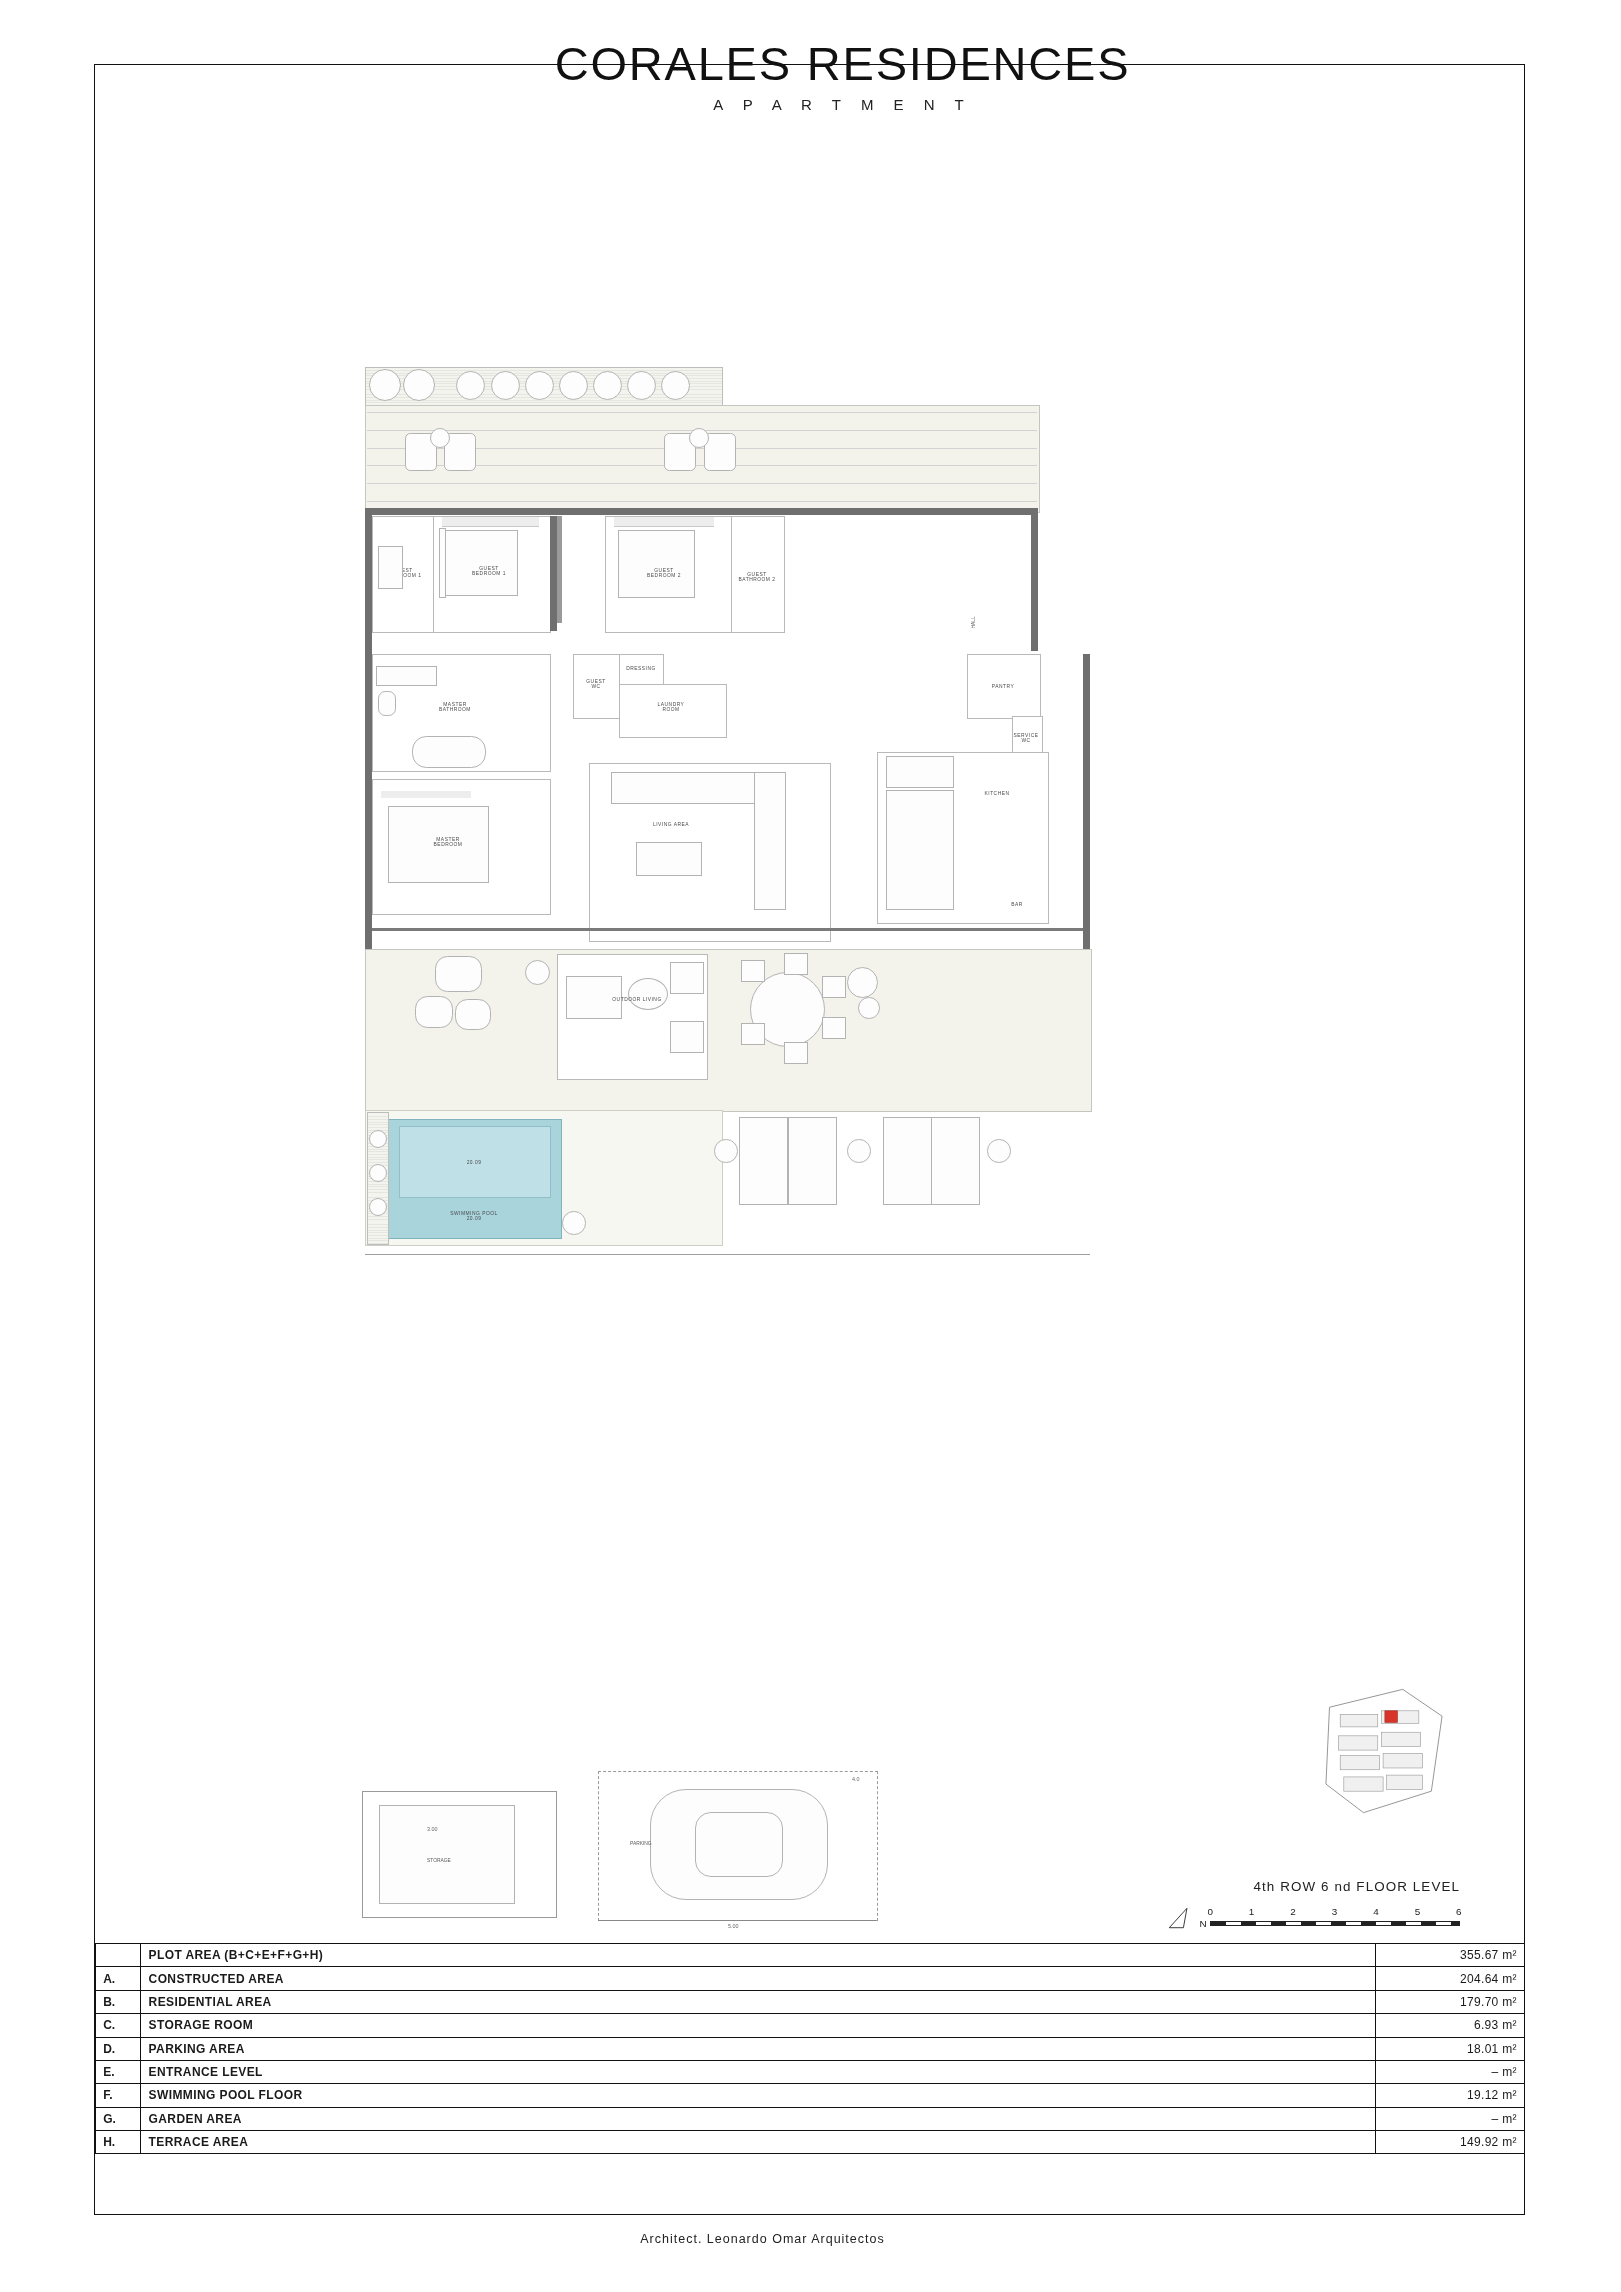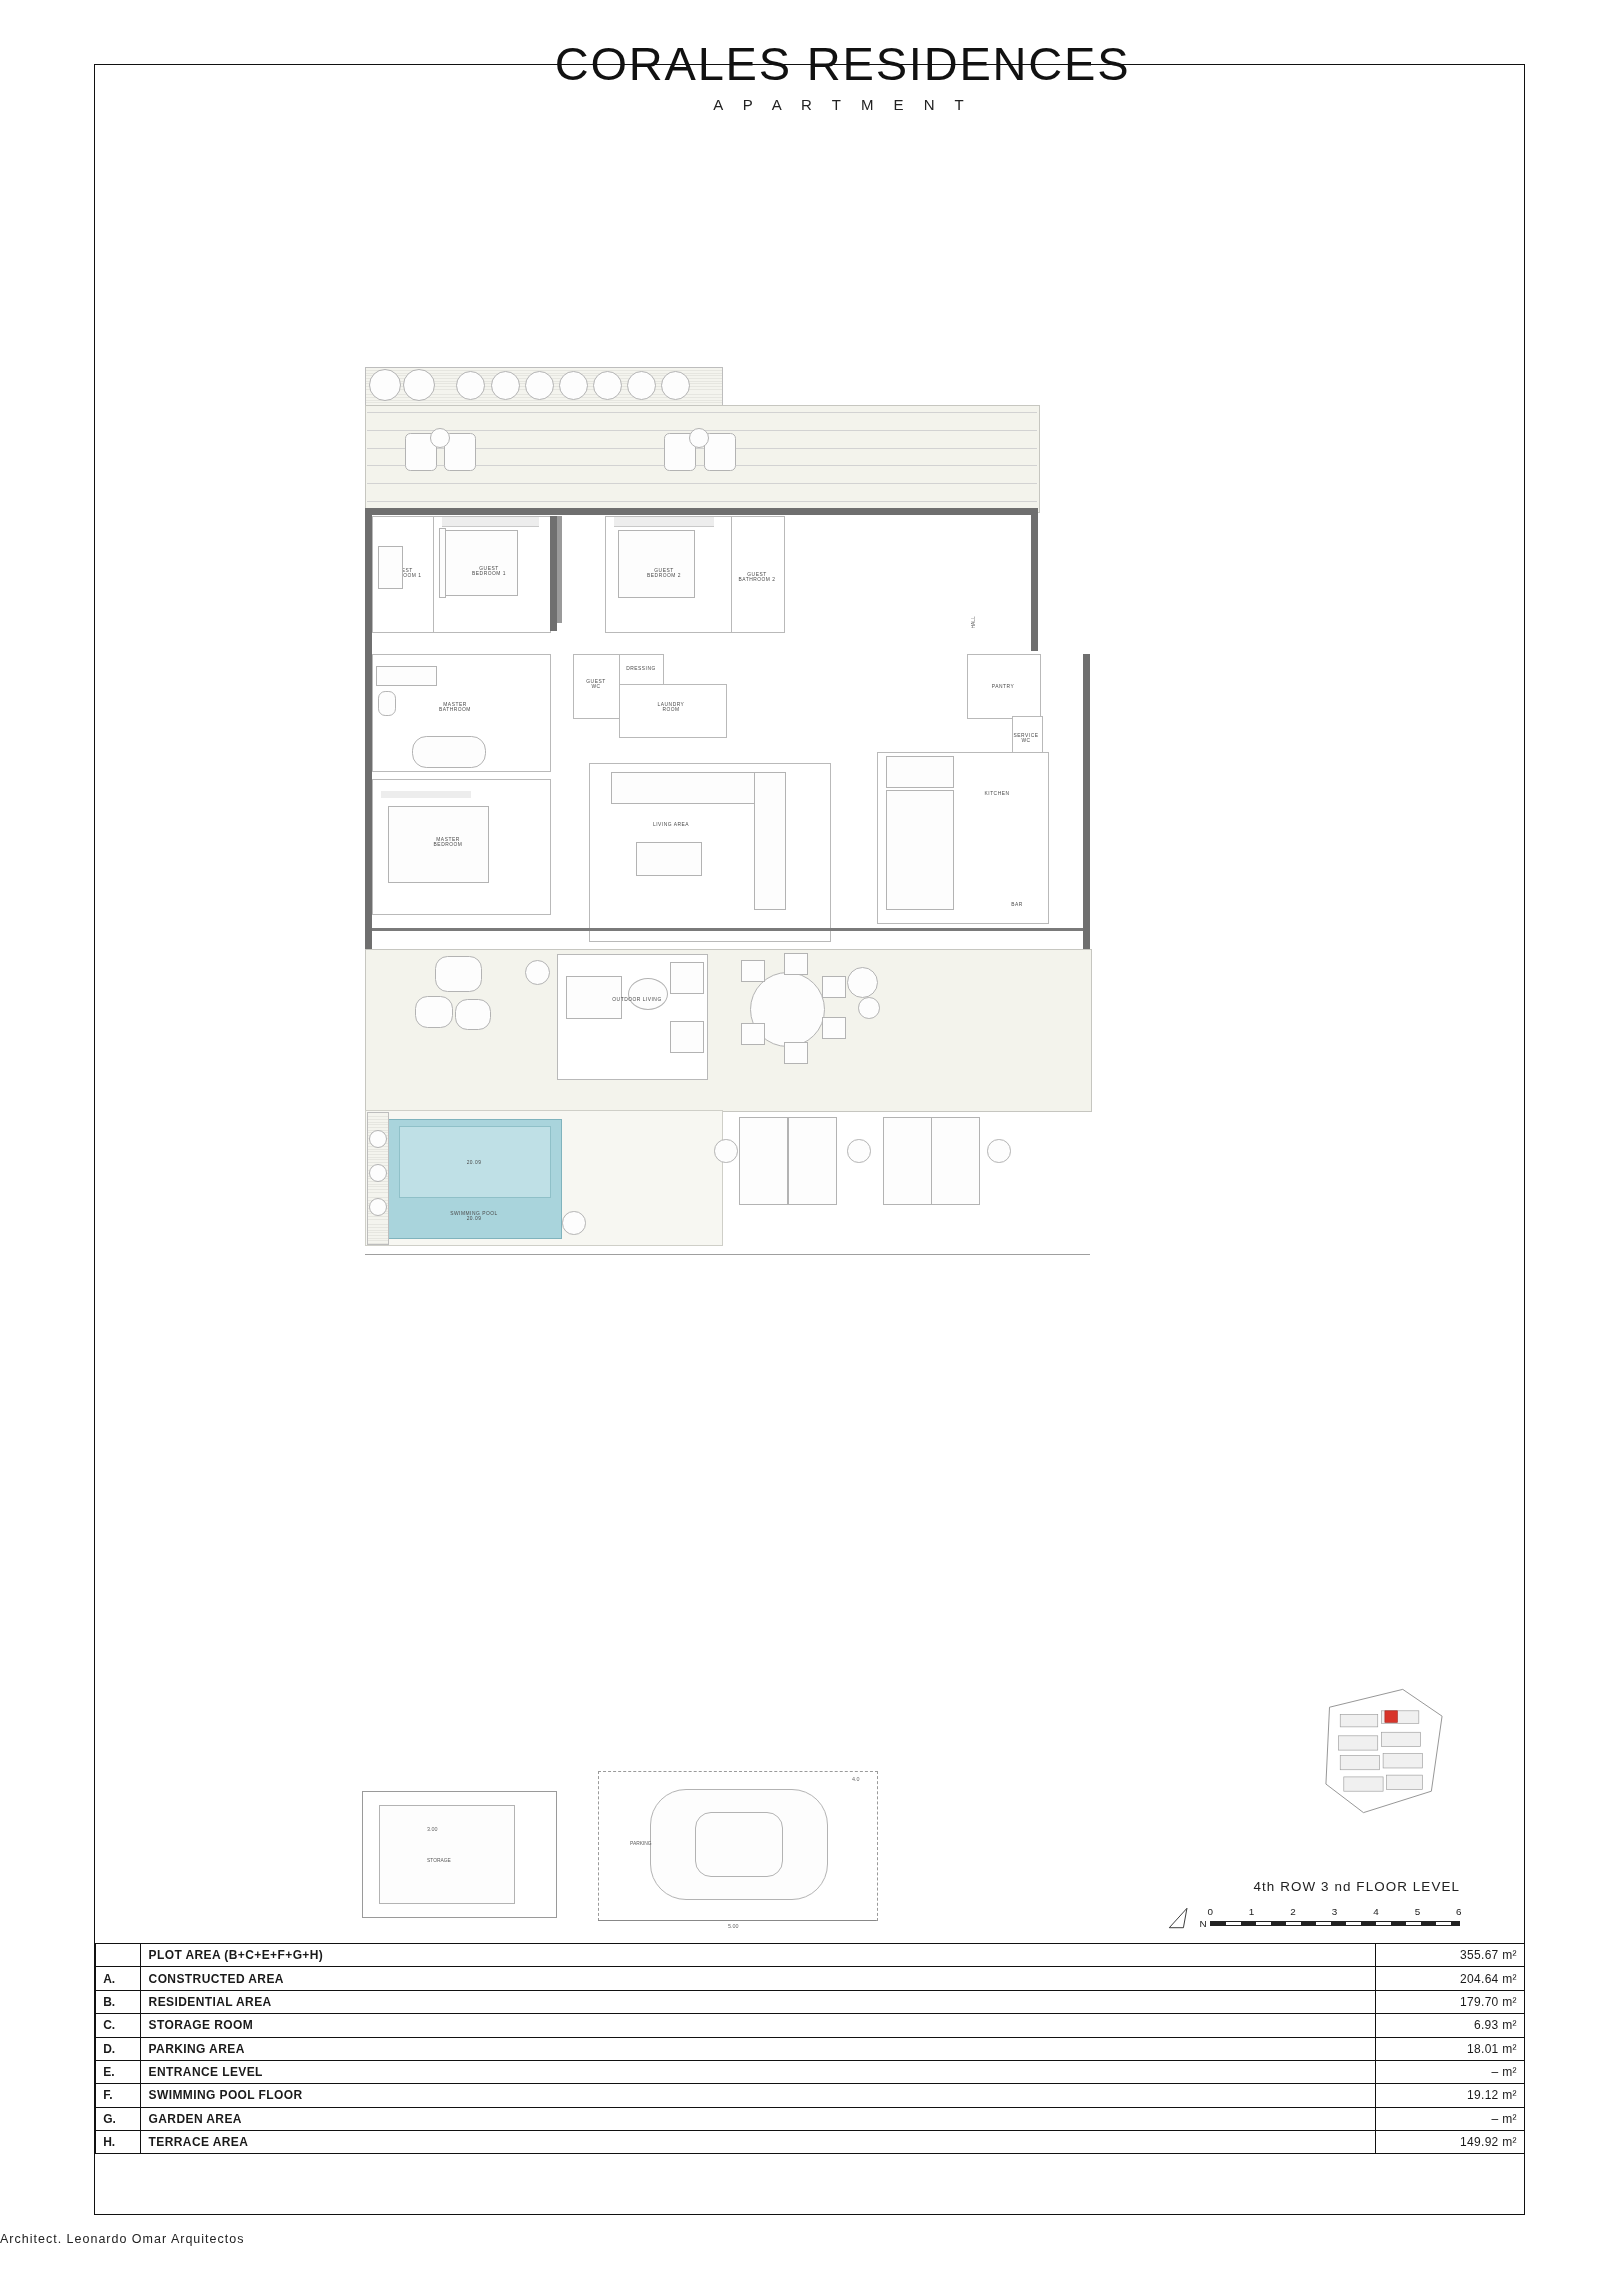--- a/index.html
+++ b/index.html
@@ -82,21 +82,21 @@
   }
   .table td{
     border:0.9px solid #111;padding:2.7px 7.2px;height:17px;
   }
   .t-code{width:30px;text-align:left;font-weight:bold;}
   .t-label{text-align:left;font-weight:bold;letter-spacing:0.4px;}
   .t-val{text-align:right;width:134px;letter-spacing:0.3px;}
   .indent{padding-left:23px;font-weight:bold;}
   
   .footer{
-    position:absolute;left:0;top:2232px;width:1525px;text-align:left;
+    position:absolute;left:0;top:2232px;width:1525px;text-align:center;
     font-size:12.5px;letter-spacing:1px;color:#222;
   }
   .txt-tiny{position:absolute;font-size:4.9px;color:#5a5a5a;white-space:nowrap;}
   .txt-tiny-r{position:absolute;font-size:4.9px;color:#5a5a5a;white-space:nowrap;transform:rotate(-90deg);}
   .dim{position:absolute;font-size:5.4px;color:#666;white-space:nowrap;}
 </style>
 </head>
 <body>
 
 <div id="page">
@@ -277,21 +277,21 @@
         <rect x="26" y="80" width="44" height="16"></rect>
         <rect x="74" y="78" width="44" height="16"></rect>
         <rect x="30" y="104" width="44" height="16"></rect>
         <rect x="78" y="102" width="40" height="16"></rect>
       </g>
       <rect x="76" y="30" width="14" height="13" fill="#d8342a" stroke="#a32a22" stroke-width="0.7"></rect>
     </svg>
   </div>
 
   <div class="scalebox">
-    <div class="scale-title">4th ROW 3 nd FLOOR LEVEL</div>
+    <div class="scale-title">4th ROW 6 nd FLOOR LEVEL</div>
     <div class="scale-row">
       <div class="north">
         <svg width="30" height="30" viewBox="0 0 34 34">
           <path d="M6 28 L26 6 L22 28 Z" fill="#ffffff" stroke="#222" stroke-width="1"></path>
         </svg>
       </div>
       <div style="font-size:9.9px;margin-right:3.6px;margin-bottom:3.6px;">N</div>
       <div class="ruler">
         <div class="ruler-bar"></div>
         <div class="ruler-num" style="left:0%;">0</div>

